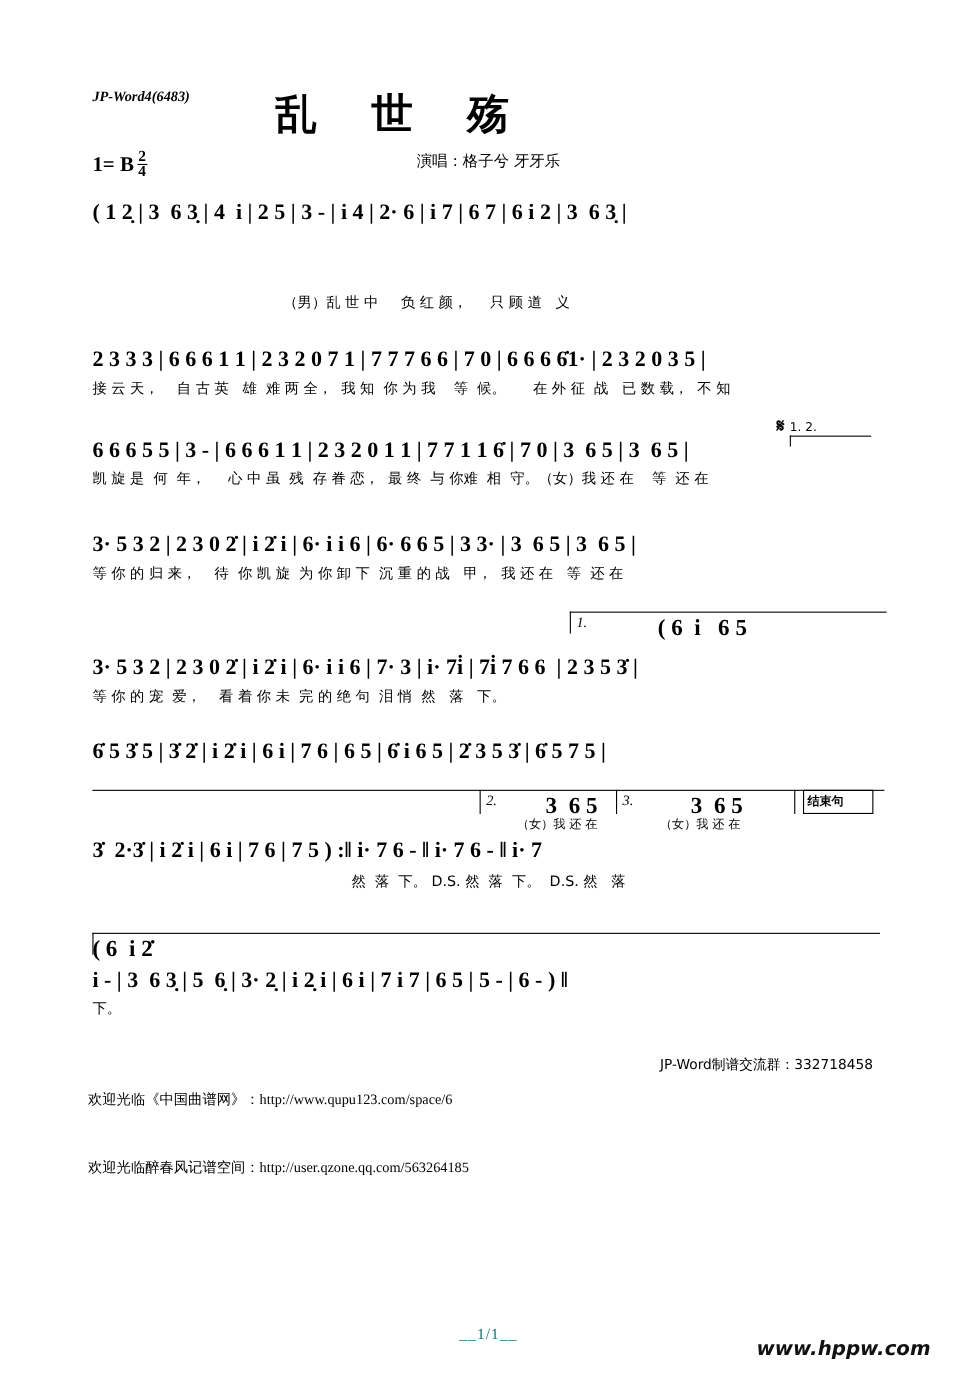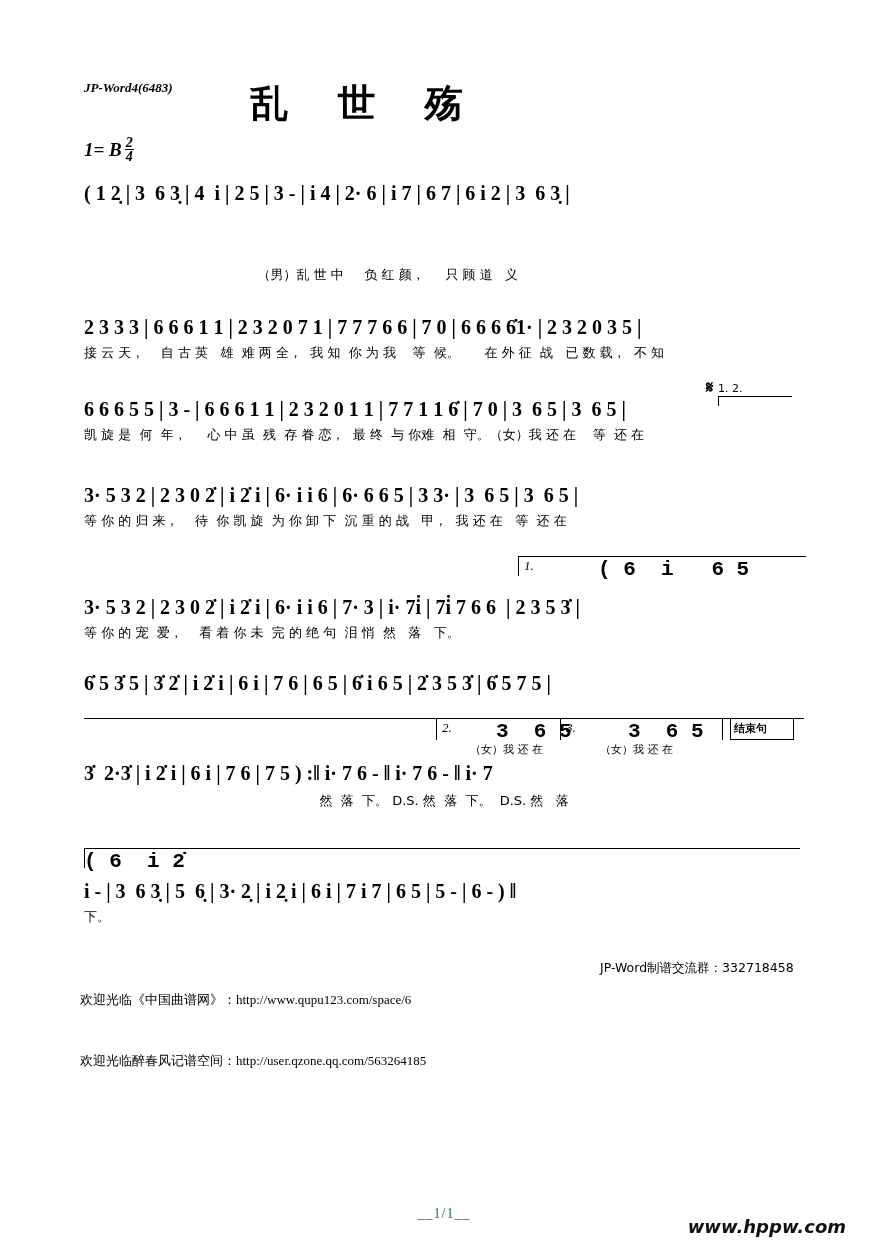--- a/index.html
+++ b/index.html
@@ -29,21 +29,21 @@
   .singer{
     position:absolute;left:0;top:138px;width:888px;
     text-align:center;
     font-family:"DejaVu Sans", sans-serif;
     font-size:14px;color:#000;
   }
   .key-sig{
     position:absolute;left:84px;top:136px;
     font-family:"Liberation Serif", serif;
     font-weight:bold;font-size:19px;color:#000;
-    display:flex;align-items:center;gap:3px;font-style:italic;
+    display:flex;align-items:center;gap:3px;
   }
   .frac{display:inline-flex;flex-direction:column;line-height:0.95;
         font-size:14px;text-align:center;font-weight:bold;}
   .frac .num{border-bottom:1.4px solid #000;padding:0 1px;}
   .credits{
     position:absolute;right:82px;top:82px;
     font-family:"DejaVu Sans", sans-serif;
     font-size:13.5px;line-height:1.65;color:#000;text-align:left;
   }
   .credits div{white-space:pre;}
@@ -64,21 +64,21 @@
   }
   .lyrics{
     position:absolute;left:84px;right:84px;top:26px;
     font-family:"DejaVu Sans", sans-serif;
     font-size:13px;color:#000;white-space:pre;
   }
 
   
   .abs{position:absolute;white-space:pre;color:#000;}
   .mono-notes{
-    font-family:Liberation Mono, monospace;
+    font-family:Liberation Serif, serif;
     font-weight:bold;font-size:21px;
   }
   .small-lbl{
     font-family:"DejaVu Sans", sans-serif;
     font-size:11px;
   }
   .ital{font-style:italic;font-family:"Liberation Serif",serif;font-size:13px;}
 
   
   .hline{position:absolute;background:#000;height:1.3px;}
@@ -107,20 +107,21 @@
     font-weight:bold;font-style:italic;font-size:18px;color:#111;
   }
 </style>
 </head>
 <body>
 
 <div class="page">
 
   <div class="doc-id">JP-Word4(6483)</div>
   <div class="title">乱 世 殇</div>
+  <div class="singer">演唱：格子兮 牙牙乐</div>
 
   <div class="key-sig">
     <span>1= B</span>
     <span class="frac">
       <span class="num">2</span>
       <span class="den">4</span>
     </span>
   </div>
 
 

